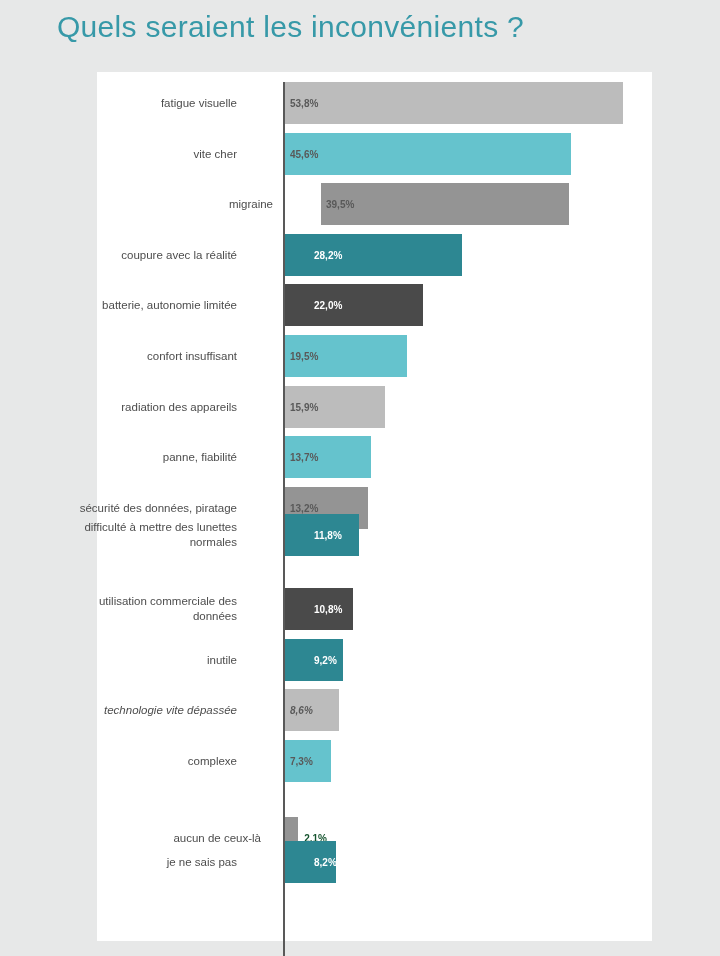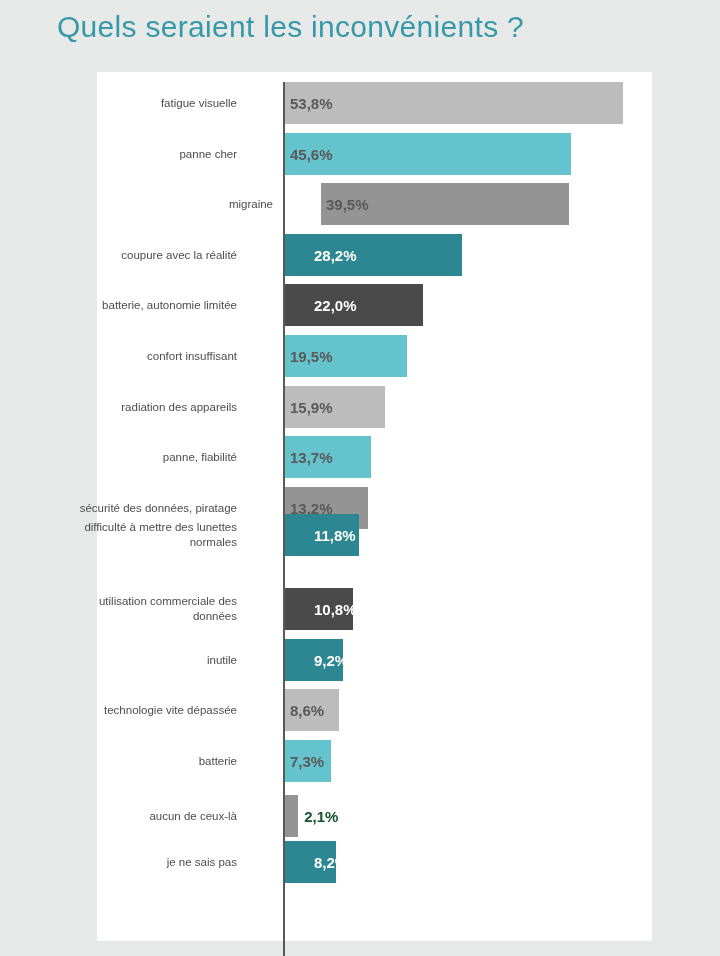--- a/index.html
+++ b/index.html
@@ -69,21 +69,21 @@
   .bar-fill {
     position: absolute;
     left: 0;
     top: 0;
     height: 42px;
   }
   .bar-value {
     position: absolute;
     top: 50%;
     transform: translateY(-50%);
-    font-size: 15px;
+    font-size: 10px;
     font-weight: 700;
     white-space: nowrap;
   }
   .bar-value.inside-light {
     color: #ffffff;
     left: 5px;
     margin-left: 24px;
   }
   .bar-value.inside-dark {
     color: #595959;
@@ -110,21 +110,21 @@
 <div id="chart-panel">
   <div id="plot-area">
       <div class="bar-row" style="top: 6px;">
         <div class="bar-label">fatigue visuelle</div>
         <div class="bar-track">
           <div class="bar-fill" style="width: 337.864px; background: rgb(188, 188, 188);"></div>
           <div class="bar-value inside-dark">53,8%</div>
         </div>
       </div>
       <div class="bar-row" style="top: 56.6px;">
-        <div class="bar-label">panne cher</div>
+        <div class="bar-label">vite cher</div>
         <div class="bar-track">
           <div class="bar-fill" style="width: 286.368px; background: rgb(101, 195, 205);"></div>
           <div class="bar-value inside-dark">45,6%</div>
         </div>
       </div>
       <div class="bar-row" style="top: 107.2px; margin-left: 36px;">
         <div class="bar-label">migraine</div>
         <div class="bar-track">
           <div class="bar-fill" style="width: 248.06px; background: rgb(148, 148, 148);"></div>
           <div class="bar-value inside-dark">39,5%</div>
@@ -186,35 +186,35 @@
           <div class="bar-value inside-light">10,8%</div>
         </div>
       </div>
       <div class="bar-row" style="top: 562.6px;">
         <div class="bar-label">inutile</div>
         <div class="bar-track">
           <div class="bar-fill" style="width: 57.776px; background: rgb(45, 135, 146);"></div>
           <div class="bar-value inside-light">9,2%</div>
         </div>
       </div>
-      <div class="bar-row" style="top: 613.2px;">
+      <div class="bar-row" style="top: 613.2px; font-style: italic;">
         <div class="bar-label">technologie vite dépassée</div>
         <div class="bar-track">
           <div class="bar-fill" style="width: 54.008px; background: rgb(188, 188, 188);"></div>
           <div class="bar-value inside-dark">8,6%</div>
         </div>
       </div>
       <div class="bar-row" style="top: 663.8px;">
-        <div class="bar-label">batterie</div>
+        <div class="bar-label">complexe</div>
         <div class="bar-track">
           <div class="bar-fill" style="width: 45.844px; background: rgb(101, 195, 205);"></div>
           <div class="bar-value inside-dark">7,3%</div>
         </div>
       </div>
-      <div class="bar-row" style="top: 719px;">
+      <div class="bar-row" style="top: 741px; padding-left: 24px;">
         <div class="bar-label">aucun de ceux-là</div>
         <div class="bar-track">
           <div class="bar-fill" style="width: 13.188px; background: rgb(148, 148, 148);"></div>
           <div class="bar-value outside" style="left: 19.188px;">2,1%</div>
         </div>
       </div>
       <div class="bar-row" style="top: 765px;">
         <div class="bar-label">je ne sais pas</div>
         <div class="bar-track">
           <div class="bar-fill" style="width: 51.496px; background: rgb(45, 135, 146);"></div>

